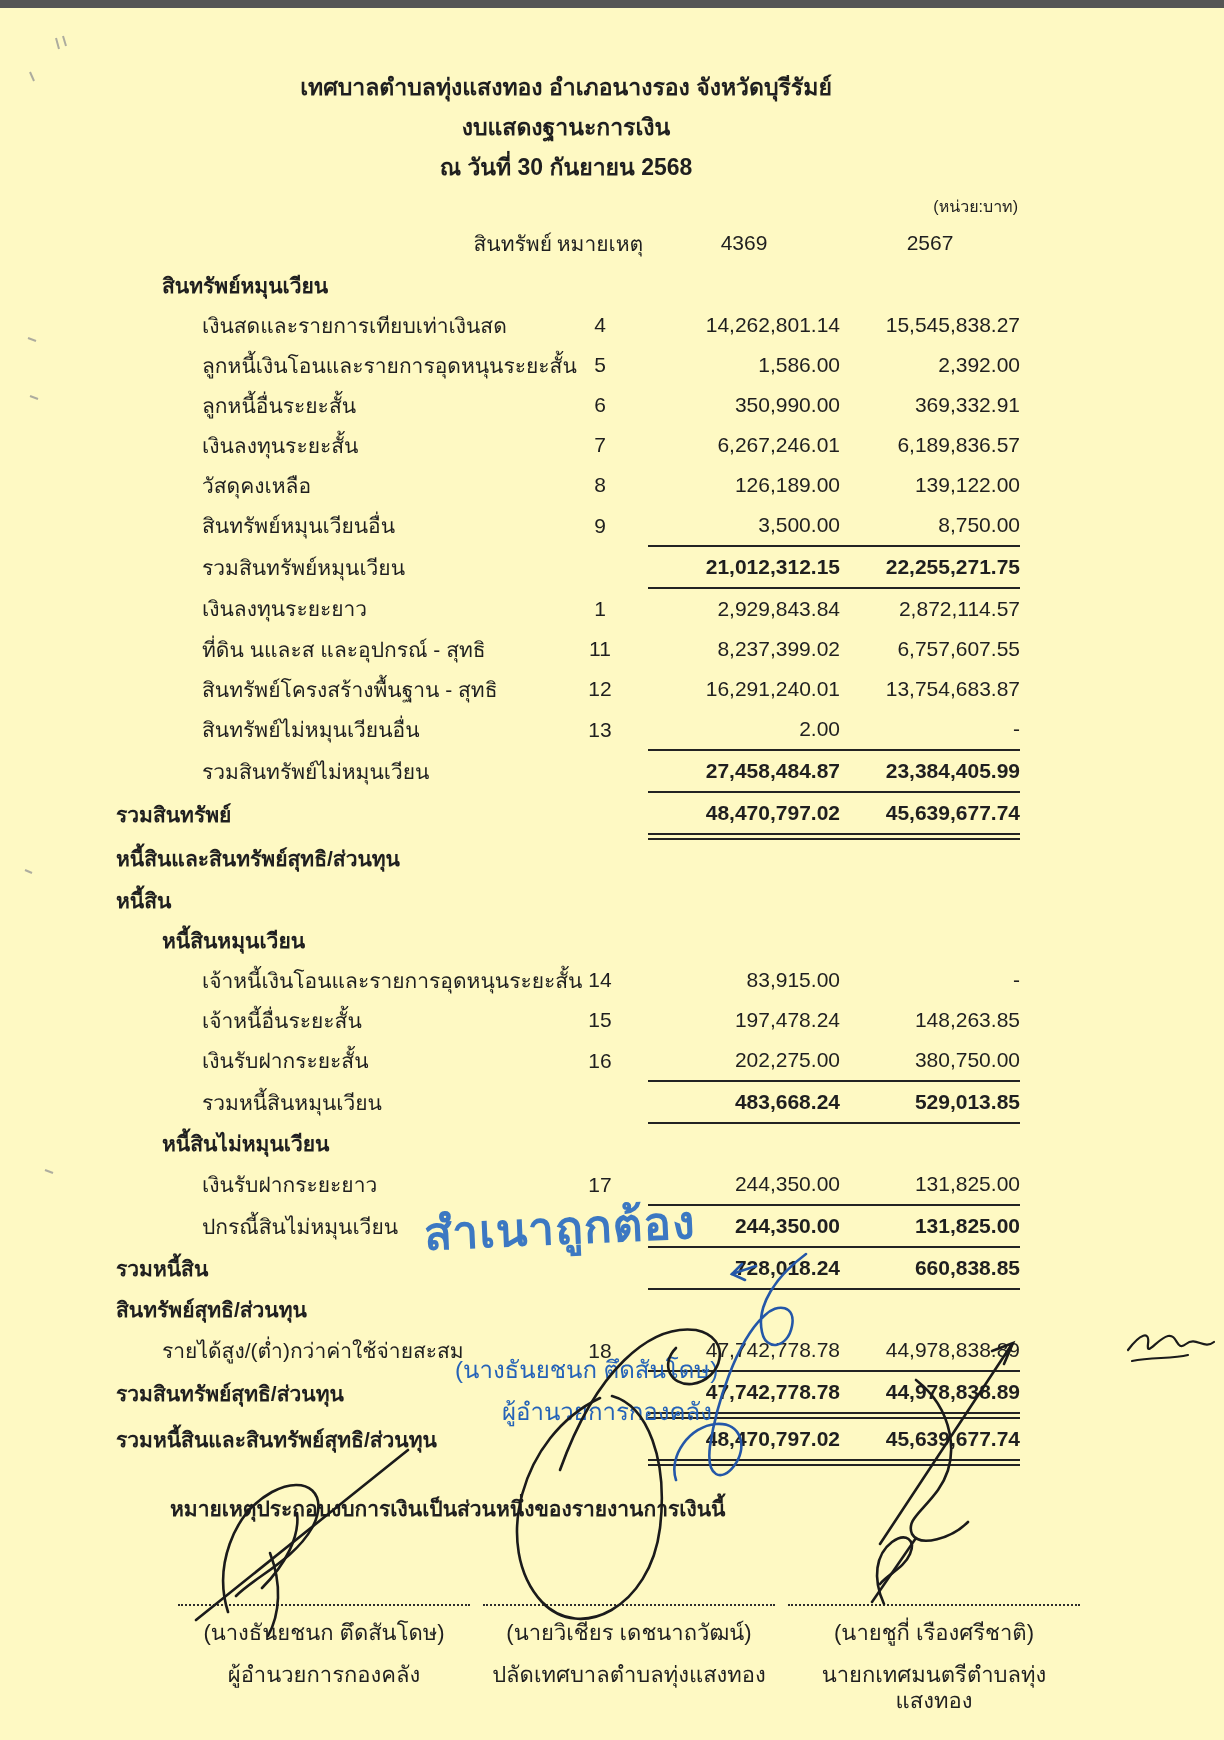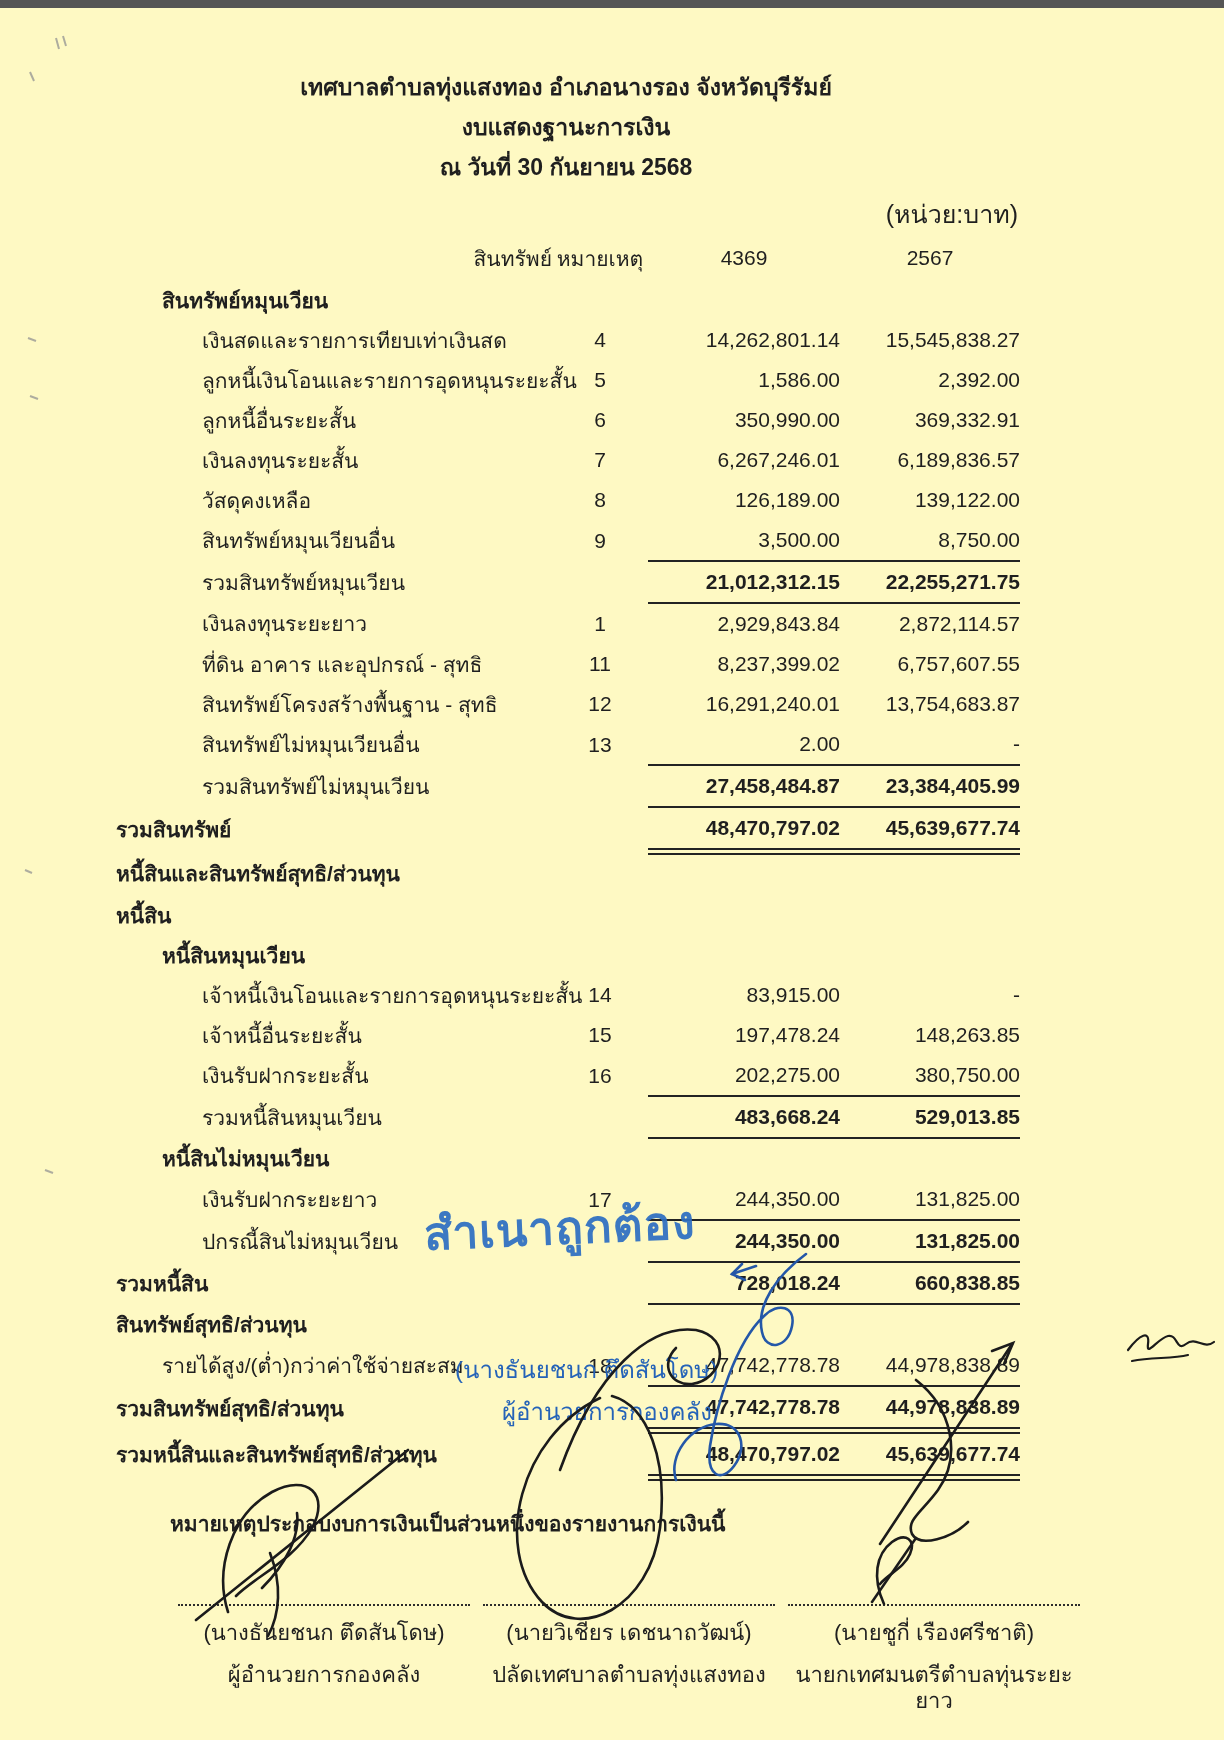--- a/index.html
+++ b/index.html
@@ -4,21 +4,21 @@
 <style>
   html,body{margin:0;padding:0;background:#555;}
   .page{
     position:relative;width:1224px;height:1740px;margin:8px auto;
     background:#fef9c3;overflow:hidden;
     font-family:"Liberation Sans","DejaVu Sans",sans-serif;
     color:#1f1f1f;
   }
   .sheet{position:absolute;left:112px;top:66px;width:908px;}
   .title-line{text-align:center;font-size:23px;font-weight:700;line-height:27px;margin:0 0 13px 0;}
-  .unit-label{text-align:right;font-size:25px;margin:12px 2px 0 0;}
+  .unit-label{text-align:right;font-size:16px;margin:12px 2px 0 0;}
   table.fs{border-collapse:collapse;table-layout:fixed;width:908px;margin-top:2px;}
   table.fs col.c-label{width:440px;}
   table.fs col.c-note{width:96px;}
   table.fs col.c-cur{width:192px;}
   table.fs col.c-prior{width:180px;}
   table.fs th{height:44px;font-size:21px;vertical-align:middle;font-weight:400;padding:0;}
   th.h-assets{text-align:right;font-weight:700;padding-left:4px;}
   th.h-note,th.h-cur,th.h-prior{text-align:center;}
   table.fs td{height:40px;font-size:21px;vertical-align:middle;padding:0;white-space:nowrap;overflow:visible;}
   td.label{text-align:left;}
@@ -126,21 +126,21 @@
             <td class="num num-cell">21,012,312.15</td>
             <td class="num num-cell">22,255,271.75</td>
           </tr>
           <tr class="r-item ind-2">
             <td class="label">เงินลงทุนระยะยาว</td>
             <td class="note">1</td>
             <td class="num num-cell">2,929,843.84</td>
             <td class="num num-cell">2,872,114.57</td>
           </tr>
           <tr class="r-item ind-2">
-            <td class="label">ที่ดิน อาคาร และอุปกรณ์ - สุทธิ</td>
+            <td class="label">ที่ดิน นและส และอุปกรณ์ - สุทธิ</td>
             <td class="note">11</td>
             <td class="num num-cell">8,237,399.02</td>
             <td class="num num-cell">6,757,607.55</td>
           </tr>
           <tr class="r-item ind-2">
             <td class="label">สินทรัพย์โครงสร้างพื้นฐาน - สุทธิ</td>
             <td class="note">12</td>
             <td class="num num-cell">16,291,240.01</td>
             <td class="num num-cell">13,754,683.87</td>
           </tr>
@@ -265,21 +265,21 @@
         <div class="sig-title">ผู้อำนวยการกองคลัง</div>
       </div>
       <div class="sig-block">
         <div class="sig-rule"></div>
         <div class="sig-name">(นายวิเชียร  เดชนาถวัฒน์)</div>
         <div class="sig-title">ปลัดเทศบาลตำบลทุ่งแสงทอง</div>
       </div>
       <div class="sig-block">
         <div class="sig-rule"></div>
         <div class="sig-name">(นายชูกี่  เรืองศรีชาติ)</div>
-        <div class="sig-title">นายกเทศมนตรีตำบลทุ่นระยะยาว</div>
+        <div class="sig-title">นายกเทศมนตรีตำบลทุ่งแสงทอง</div>
       </div>
     </div>
 
   <div class="copy-stamp" style="color:#2e6fc2;">สำเนาถูกต้อง</div>
   <div class="blue-note n1" style="color:#2563b8;">(นางธันยชนก  ตึดสันโดษ)</div>
   <div class="blue-note n2" style="color:#2563b8;">ผู้อำนวยการกองคลัง</div>
 
   <svg class="ink-overlay" width="1224" height="1740" viewBox="0 0 1224 1740">
     <g stroke="#9a9a96" stroke-width="2" fill="none" opacity="0.8">
       <path d="M56 30 l3 11"></path>

